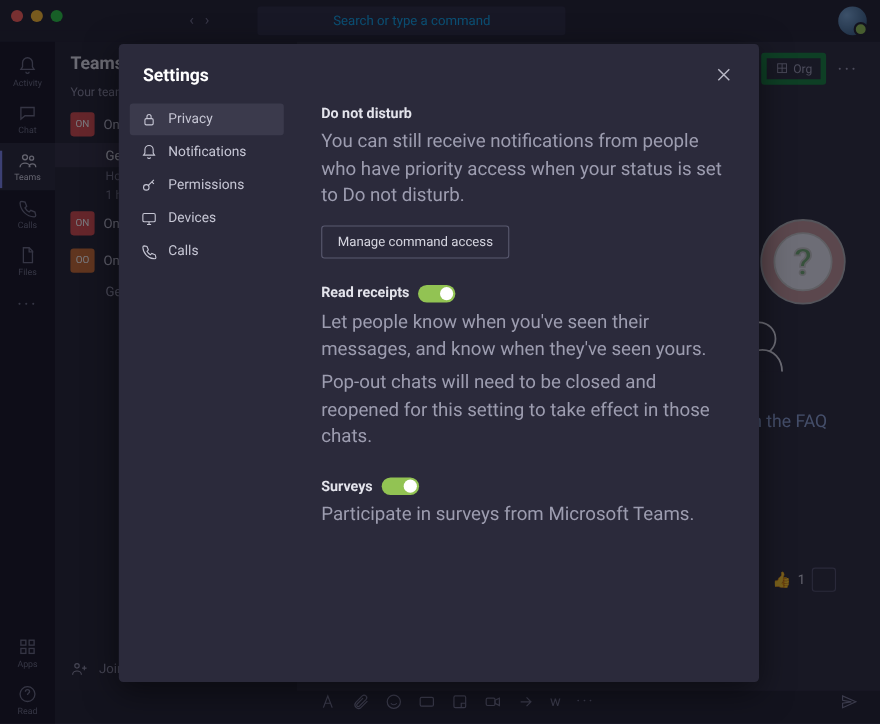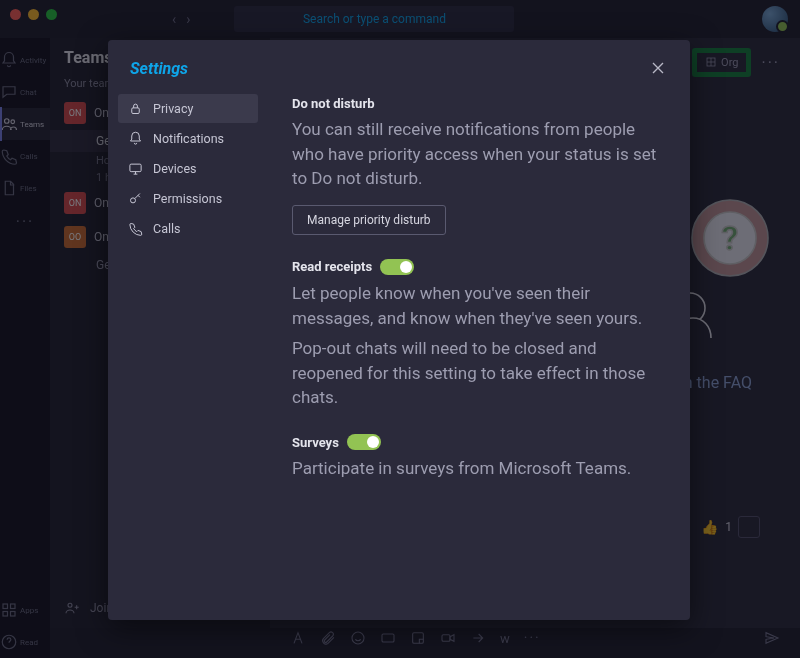--- a/index.html
+++ b/index.html
@@ -15,21 +15,21 @@
   .topbar { position: absolute; top: 0; left: 0; right: 0; height: 38px; display: flex; align-items: center; padding: 0 12px; }
   .nav-arrows { display:flex; gap:10px; margin-left:160px; color:#6f6f87; }
   .nav-arrows span { font-size:14px; cursor:default;}
   .compose { margin-left:14px; color:#8e8ea5; font-size:14px;}
   .search { margin-left:30px; flex:0 0 280px; height:26px; background:#2b2a3f; border-radius:3px; display:flex; align-items:center; justify-content:center; color:#0ea5e9; font-size:12px;}
   .avatar { margin-left:auto; width:26px; height:26px; border-radius:50%; background: radial-gradient(circle at 30% 30%, #7aa8d4, #2a4d70); position:relative;}
   .avatar::after{content:"";position:absolute;right:-1px;bottom:-1px;width:9px;height:9px;border-radius:50%;background:#92c353;border:2px solid #1f1f2e;}
 
   
   .rail { position:absolute; left:0; top:38px; bottom:0; width:50px; background:#14131f; display:flex; flex-direction:column; align-items:center; padding-top:6px;}
-  .rail-item { width:50px; display:flex; flex-direction:row; align-items:center; padding:7px 0; color:#6c6c82; font-size:8px; gap:2px;}
+  .rail-item { width:50px; display:flex; flex-direction:column; align-items:center; padding:7px 0; color:#6c6c82; font-size:8px; gap:2px;}
   .rail-item.active { background:#272635; color:#d2d2e0;}
   .rail-item.active::before{content:"";position:absolute;left:0;width:2px;height:34px;background:#7b83eb;}
   .rail-item svg { width:18px; height:18px; }
   .rail-spacer { flex:1; }
   .rail-more { color:#6c6c82; font-size:16px; letter-spacing:2px; padding:8px 0;}
 
   
   .teams-panel { position:absolute; left:50px; top:38px; bottom:30px; width:220px; background:#23222f; padding:10px 0;}
   .teams-header { display:flex; justify-content:space-between; align-items:center; padding:0 14px 10px; color:#e2e2ea; font-weight:700; font-size:16px;}
   .teams-funnel { color:#9a9ab0; font-size:12px;}
@@ -56,21 +56,21 @@
   .compose-bar{position:absolute; bottom:6px; left:290px; right:20px; height:28px; display:flex; align-items:center; gap:14px; color:#777790;}
   .compose-bar svg{width:16px;height:16px;}
   .send-icon{margin-left:auto;}
 
   
   .overlay{position:absolute; inset:0; background:rgba(10,10,18,0.55);}
 
   
   .modal { position:absolute; left:108px; top:40px; width:582px; height:580px; background:#2b2a3b; border-radius:4px; box-shadow:0 8px 30px rgba(0,0,0,0.5); display:flex; flex-direction:column;}
   .modal-header{display:flex; align-items:center; padding:18px 22px 10px; }
-  .modal-title{color:#0ea5e9; font-size:16px; font-weight:700;font-style:italic;}
+  .modal-title{color:#ffffff; font-size:16px; font-weight:700;}
   .modal-close{margin-left:auto; color:#b8b8c6; cursor:pointer; width:20px; height:20px; display:flex; align-items:center; justify-content:center;}
   .modal-body{display:flex; flex:1; overflow:hidden;}
   .settings-nav{width:160px; padding:6px 10px; display:flex; flex-direction:column; gap:1px;}
   .snav-item{display:flex; align-items:center; gap:10px; padding:7px 10px; border-radius:3px; color:#c6c6d4; font-size:12.5px; cursor:pointer;}
   .snav-item.active{background:#3b3a4c;}
   .snav-item svg{width:15px;height:15px;flex-shrink:0;}
   .settings-content{flex:1; padding:6px 30px 20px 24px; color:#d3d3de;}
   .sec-title{font-weight:700; font-size:13px; color:#e4e4ec; margin-top:2px;}
   .sec-text{font-size:17px; color:#9d9db0; line-height:1.45; margin-top:6px;}
   .btn-outline{display:inline-block; border:1px solid #5a5a70; color:#d6d6e0; font-size:12px; padding:7px 14px; border-radius:3px; margin-top:14px; cursor:pointer; background:transparent;}
@@ -289,44 +289,44 @@
       </div>
       <div class="snav-item">
         <svg viewBox="0 0 24 24">
             <path d="M6 8a6 6 0 1112 0v5l2 3H4l2-3z"></path>
             <path d="M10 19a2 2 0 004 0"></path>
           </svg>
         <span>Notifications</span>
       </div>
       <div class="snav-item">
         <svg viewBox="0 0 24 24">
+            <circle cx="8" cy="15" r="4"></circle>
+            <path d="M11 12l8-8M16 7l3 3"></path>
+          </svg>
+        <span>Permissions</span>
+      </div>
+      <div class="snav-item">
+        <svg viewBox="0 0 24 24">
             <rect x="3" y="5" width="18" height="12" rx="2"></rect>
             <path d="M9 21h6M12 17v4"></path>
           </svg>
         <span>Devices</span>
-      </div>
-      <div class="snav-item">
-        <svg viewBox="0 0 24 24">
-            <circle cx="8" cy="15" r="4"></circle>
-            <path d="M11 12l8-8M16 7l3 3"></path>
-          </svg>
-        <span>Permissions</span>
       </div>
       <div class="snav-item">
         <svg viewBox="0 0 24 24">
             <path d="M5 4l4 1 2 5-2 2a12 12 0 005 5l2-2 5 2 1 4a2 2 0 01-2 2A18 18 0 013 6a2 2 0 012-2z"></path>
           </svg>
         <span>Calls</span>
       </div>
     </div>
 
     <div class="settings-content">
       <div class="sec-title">Do not disturb</div>
       <div class="sec-text">You can still receive notifications from people who have priority access when your status is set to Do not disturb.</div>
-      <button class="btn-outline">Manage priority disturb</button>
+      <button class="btn-outline">Manage command access</button>
 
       <div class="sec-row">
         <div class="sec-title" style="margin-top:0">Read receipts</div>
         <div class="toggle"></div>
       </div>
       <div class="sec-text">Let people know when you've seen their messages, and know when they've seen yours.</div>
       <div class="sec-text">Pop-out chats will need to be closed and reopened for this setting to take effect in those chats.</div>
 
       <div class="sec-row">
         <div class="sec-title" style="margin-top:0">Surveys</div>

